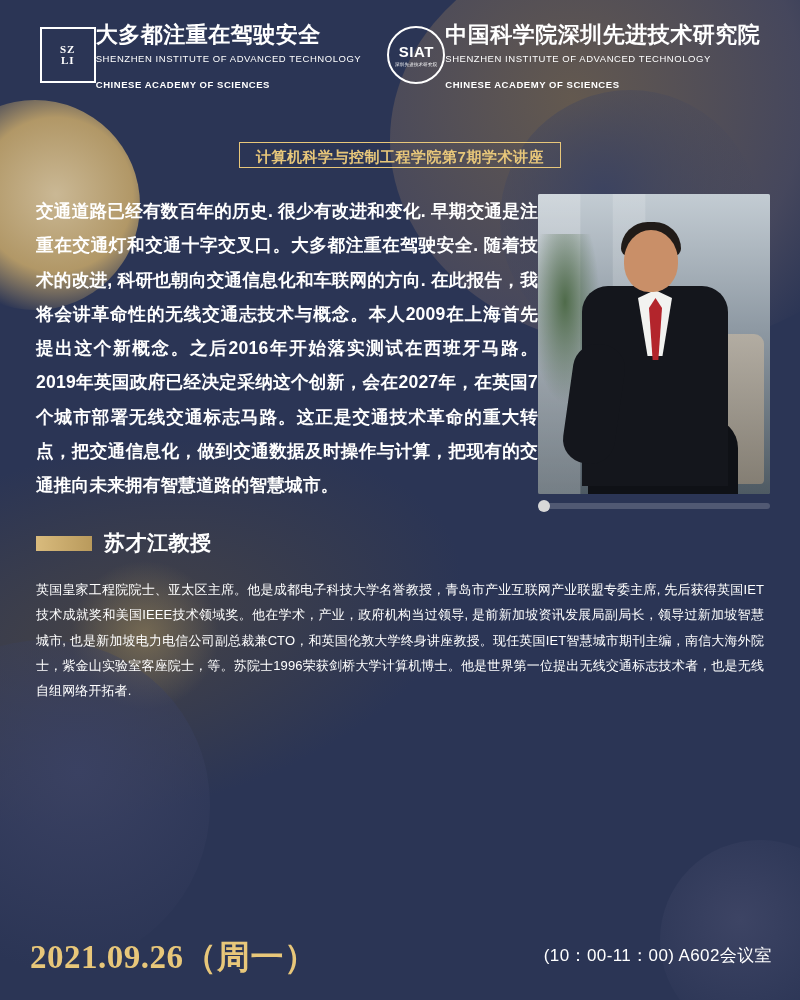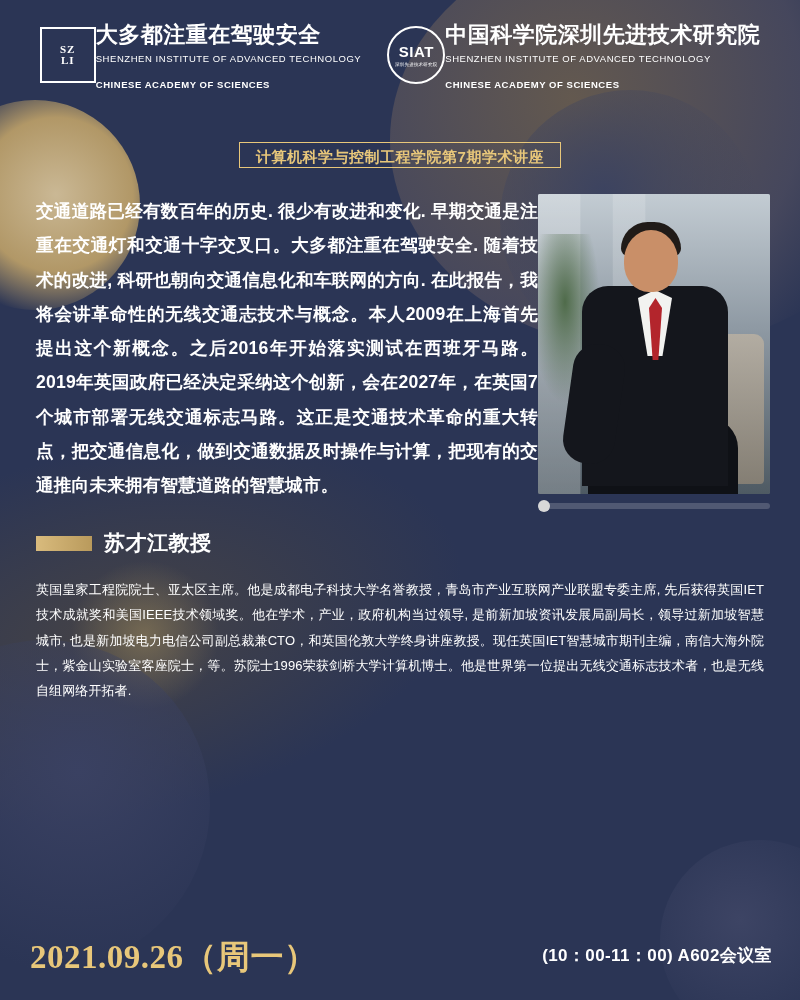--- a/index.html
+++ b/index.html
@@ -229,21 +229,21 @@
     display: flex; align-items: center; justify-content: space-between;
     padding: 0 28px 0 30px;
   }
   .date {
     color: #e8c77a;
     font-size: 33px; font-weight: 700; letter-spacing: .5px;
     font-family: "Liberation Serif", serif;
   }
   .place {
     color: #ffffff;
-    font-size: 17px; font-weight: 700; letter-spacing: .4px;
+    font-size: 17px; font-weight: 400; letter-spacing: .4px;
     padding-bottom: 4px;
   }
 </style>
 </head>
 <body>
 
 <div class="poster">
 
   <div class="blob blob-a"></div>
   <div class="blob blob-b"></div>

